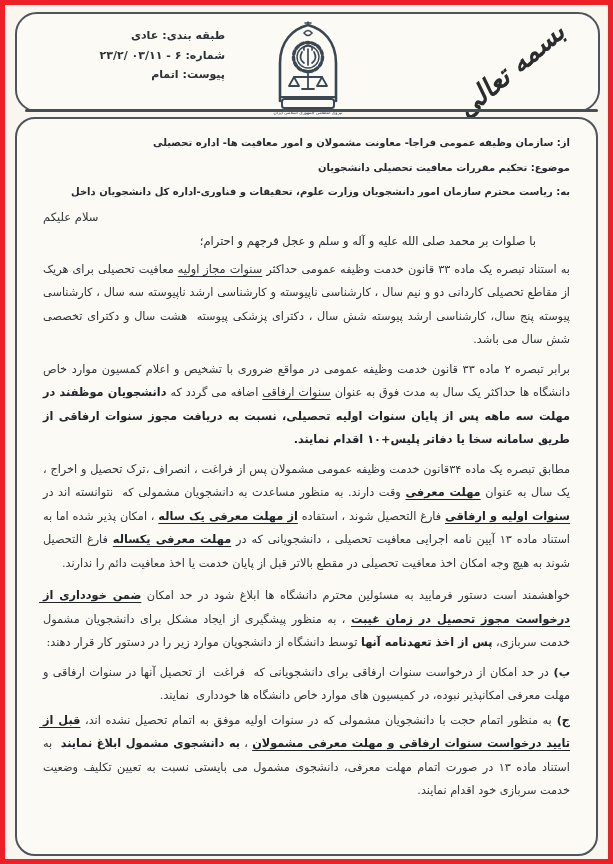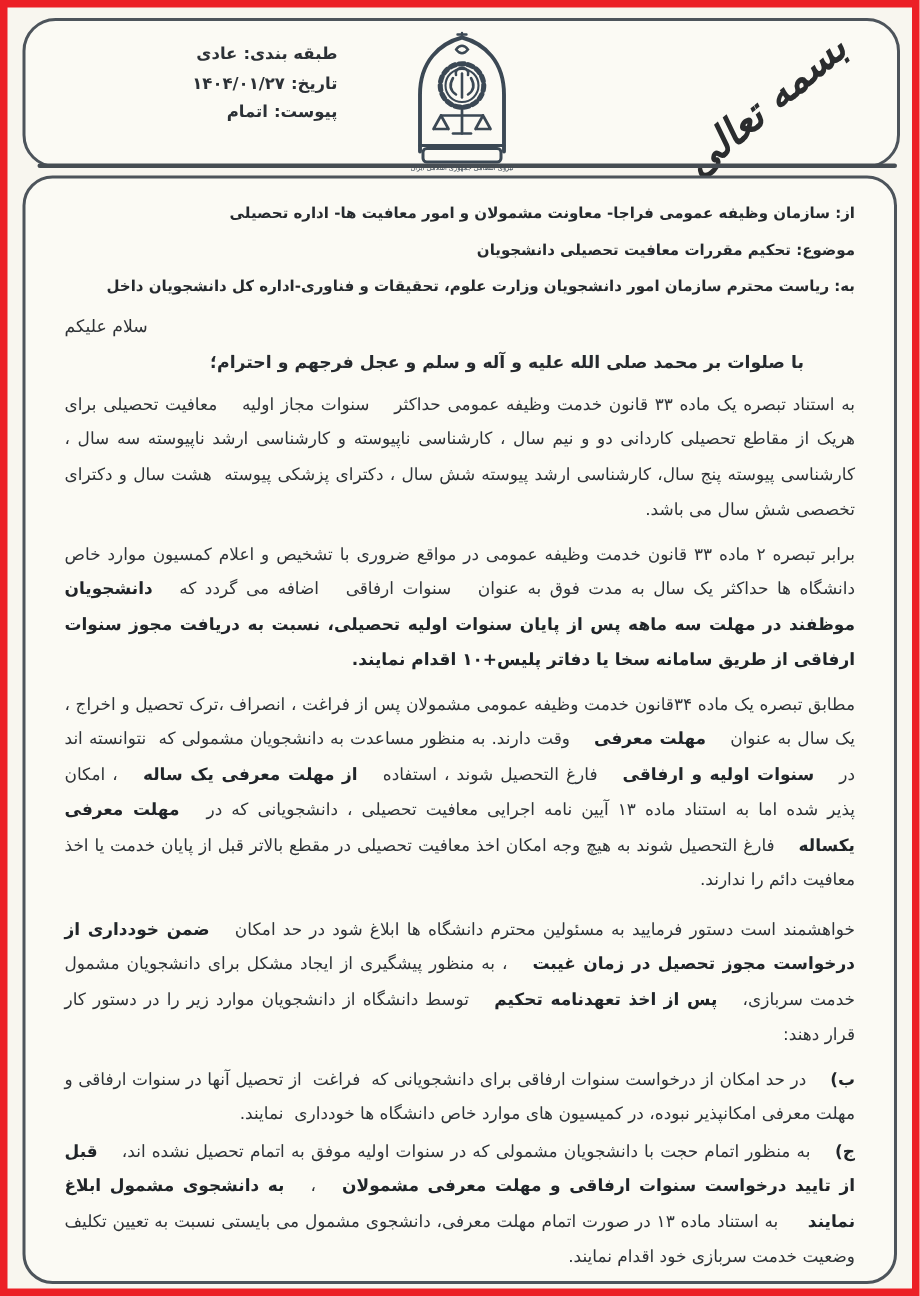--- a/index.html
+++ b/index.html
@@ -40,45 +40,45 @@
   
   .body-box{
     position:absolute;left:10px;right:10px;top:112px;bottom:3px;
     border:2px solid #4d545b;border-radius:20px;background:#fbfaf4;
     box-sizing:border-box;padding:12px 26px 6px 26px;
     direction:rtl;overflow:hidden;color:#2f3337;
   }
   .head-row{font-size:10px;font-weight:bold;line-height:24.5px;text-align:right;color:#262a2e;}
   .greeting{font-size:11.5px;line-height:24.5px;text-align:left;}
   .salutation{
-    font-size:11.5px;font-weight:bold;line-height:24.5px;
+    font-size:11.5px;font-weight:normal;line-height:24.5px;
     text-align:right;padding-right:34px;color:#262a2e;margin-bottom:4px;
   }
   .para{
     font-size:11.3px;line-height:23.5px;text-align:justify;margin:0 0 6px 0;
   }
   .para.gap{margin-top:9px;}
   .para.item{margin-bottom:1px;}
-  .para span{white-space:pre-wrap;margin-left:12px;}
+  .para span{white-space:pre-wrap;}
   .para .b{font-weight:bold;color:#212529;}
-  .para .u{text-underline-offset:3px;}
+  .para .u{text-decoration:underline;text-underline-offset:3px;}
 </style>
 </head>
 <body>
 
 <div class="page">
 
   <div class="header-box">
 
     <div class="meta">
       <div>
         <span>طبقه بندی:</span><span class="value">عادی</span>
       </div>
       <div>
-        <span>تاریخ:</span><span class="value num">۱۴۰۴/۰۱/۲۷</span>
+        <span>شماره:</span><span class="value num">۲۳/۲/ ۰۳/۱۱ - ۶</span>
       </div>
       <div>
         <span>پیوست:</span><span class="value">اتمام</span>
       </div>
     </div>
 
     <div class="emblem">
       <svg width="84" height="96" viewBox="0 0 84 96">
         <g fill="none" stroke="#3b4854" stroke-width="2.6" stroke-linecap="round">
 
@@ -132,19 +132,19 @@
       <span>ریاست محترم سازمان امور دانشجویان وزارت علوم، تحقیقات و فناوری-اداره کل دانشجویان داخل</span>
     </div>
 
     <div class="greeting">سلام علیکم</div>
     <div class="salutation">با صلوات بر محمد صلی الله علیه و آله و سلم و عجل فرجهم و احترام؛</div>
 
     <div>
         <div class="para"><span>به استناد تبصره یک ماده ۳۳ قانون خدمت وظیفه عمومی حداکثر </span><span class="u">سنوات مجاز اولیه</span><span> معافیت تحصیلی برای هریک از مقاطع تحصیلی کاردانی دو و نیم سال ، کارشناسی ناپیوسته و کارشناسی ارشد ناپیوسته سه سال ، کارشناسی پیوسته پنج سال، کارشناسی ارشد پیوسته شش سال ، دکترای پزشکی پیوسته  هشت سال و دکترای تخصصی شش سال می باشد.</span></div>
         <div class="para"><span>برابر تبصره ۲ ماده ۳۳ قانون خدمت وظیفه عمومی در مواقع ضروری با تشخیص و اعلام کمسیون موارد خاص دانشگاه ها حداکثر یک سال به مدت فوق به عنوان </span><span class="u">سنوات ارفاقی</span><span> اضافه می گردد که </span><span class="b">دانشجویان موظفند در مهلت سه ماهه پس از پایان سنوات اولیه تحصیلی، نسبت به دریافت مجوز سنوات ارفاقی از طریق سامانه سخا یا دفاتر پلیس+۱۰ اقدام نمایند.</span></div>
         <div class="para"><span>مطابق تبصره یک ماده ۳۴قانون خدمت وظیفه عمومی مشمولان پس از فراغت ، انصراف ،ترک تحصیل و اخراج ، یک سال به عنوان </span><span class="b u">مهلت معرفی</span><span> وقت دارند. به منظور مساعدت به دانشجویان مشمولی که  نتوانسته اند در </span><span class="b u">سنوات اولیه و ارفاقی</span><span> فارغ التحصیل شوند ، استفاده </span><span class="b u">از مهلت معرفی یک ساله</span><span> ، امکان پذیر شده اما به استناد ماده ۱۳ آیین نامه اجرایی معافیت تحصیلی ، دانشجویانی که در </span><span class="b u">مهلت معرفی یکساله</span><span> فارغ التحصیل شوند به هیچ وجه امکان اخذ معافیت تحصیلی در مقطع بالاتر قبل از پایان خدمت یا اخذ معافیت دائم را ندارند.</span></div>
-        <div class="para gap"><span>خواهشمند است دستور فرمایید به مسئولین محترم دانشگاه ها ابلاغ شود در حد امکان </span><span class="b u">ضمن خودداری از درخواست مجوز تحصیل در زمان غیبت</span><span> ، به منظور پیشگیری از ایجاد مشکل برای دانشجویان مشمول خدمت سربازی، </span><span class="b">پس از اخذ تعهدنامه تحکیم</span><span> توسط دانشگاه از دانشجویان موارد زیر را در دستور کار قرار دهند:</span></div>
+        <div class="para gap"><span>خواهشمند است دستور فرمایید به مسئولین محترم دانشگاه ها ابلاغ شود در حد امکان </span><span class="b u">ضمن خودداری از درخواست مجوز تحصیل در زمان غیبت</span><span> ، به منظور پیشگیری از ایجاد مشکل برای دانشجویان مشمول خدمت سربازی، </span><span class="b">پس از اخذ تعهدنامه آنها</span><span> توسط دانشگاه از دانشجویان موارد زیر را در دستور کار قرار دهند:</span></div>
         <div class="para item"><span class="b">ب) </span><span>در حد امکان از درخواست سنوات ارفاقی برای دانشجویانی که  فراغت  از تحصیل آنها در سنوات ارفاقی و مهلت معرفی امکانپذیر نبوده، در کمیسیون های موارد خاص دانشگاه ها خودداری  نمایند.</span></div>
         <div class="para item"><span class="b">ج) </span><span>به منظور اتمام حجت با دانشجویان مشمولی که در سنوات اولیه موفق به اتمام تحصیل نشده اند، </span><span class="b u">قبل از تایید درخواست سنوات ارفاقی و مهلت معرفی مشمولان</span><span> ، </span><span class="b">به دانشجوی مشمول ابلاغ نمایند</span><span>  به استناد ماده ۱۳ در صورت اتمام مهلت معرفی، دانشجوی مشمول می بایستی نسبت به تعیین تکلیف وضعیت خدمت سربازی خود اقدام نمایند.</span></div>
       </div>
 
   </div>
 </div>
 
 </body></html>

